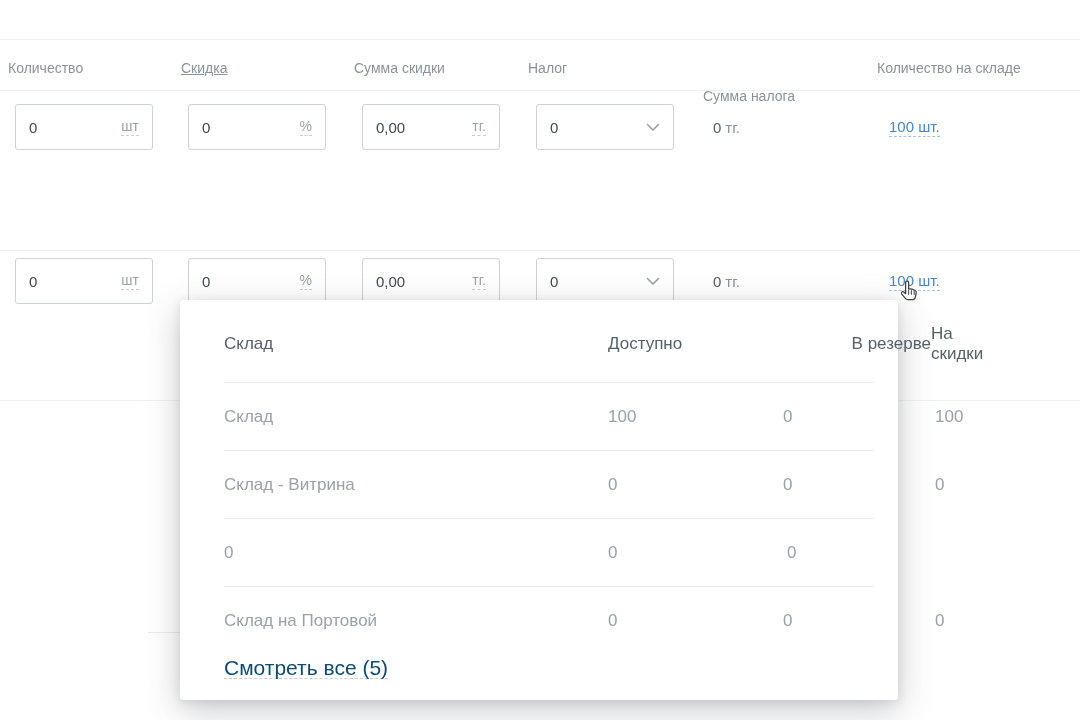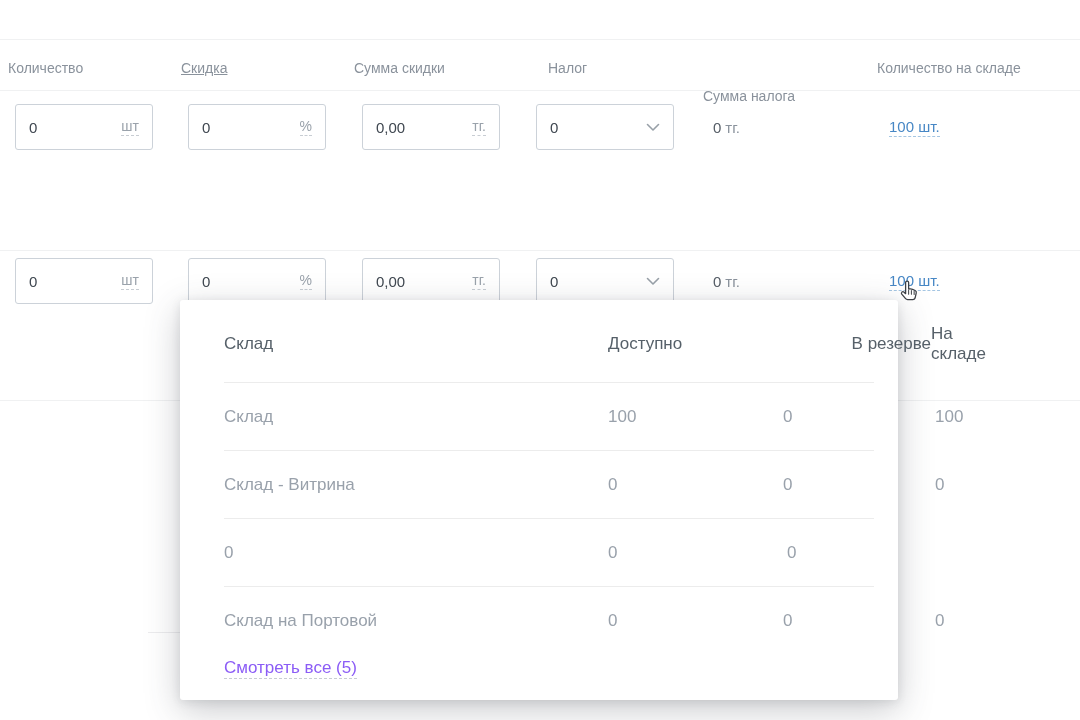--- a/index.html
+++ b/index.html
@@ -51,36 +51,36 @@
   .pop-row{
     display:grid;grid-template-columns:384px 175px 148px 1fr;
     align-items:center;height:67px;font-size:17px;
   }
   .pop-header{height:77px;color:#566069;}
   .pop-sep{border-bottom:1px solid #ececec;}
   .pop-name,.pop-val{color:#99a1ab;}
   .pop-h3{padding-left:25px;text-align:right;}
   .pop-v4{padding-left:4px;}
   .view-all{
-    display:inline-block;margin-top:3px;font-size:17px;color:#8b5cf6;
+    display:inline-block;margin-top:3px;font-size:21px;color:#0c4a6e;
     border-bottom:1px dashed #c8cdd3;line-height:21px;cursor:pointer;text-decoration:none;
   }
   .cursor-icon{position:absolute;left:898px;top:279px;z-index:30;pointer-events:none;}
 </style>
 </head>
 <body>
 
 <div class="stage">
 
   <div class="hr" style="top:39px;"></div>
 
   <span class="col-label" style="left:8px;">Количество</span>
   <span class="col-label" style="left:181px;text-decoration:underline;">Скидка</span>
   <span class="col-label" style="left:354px;">Сумма скидки</span>
-  <span class="col-label" style="left:548px;">Налог</span>
+  <span class="col-label" style="left:528px;">Налог</span>
   <span class="col-label" style="left:703px;margin-top:28px;">Сумма налога</span>
   <span class="col-label" style="left:877px;">Количество на складе</span>
 
   <div class="hr" style="top:90px;"></div>
 
   <div class="prod-row" style="top:104px;">
     <div class="input-box" style="left:15px;">
       <input class="input-value" value="0" style="">
       <span class="input-suffix">шт</span>
     </div>
@@ -138,21 +138,21 @@
   </div>
 
   <div class="hr" style="top:400px;"></div>
   <div class="hr-short" style="top:632px;left:148px;width:32px;"></div>
 
   <div class="popup">
     <div class="pop-row pop-header pop-sep">
       <span>Склад</span>
       <span>Доступно</span>
       <span class="pop-h3">В резерве</span>
-      <span>На складе</span>
+      <span>На скидки</span>
     </div>
 
     <div class="pop-row pop-sep">
       <span class="pop-name">Склад</span>
       <span class="pop-val">100</span>
       <span class="pop-val">0</span>
       <span class="pop-val pop-v4">100</span>
     </div>
 
     <div class="pop-row pop-sep">

